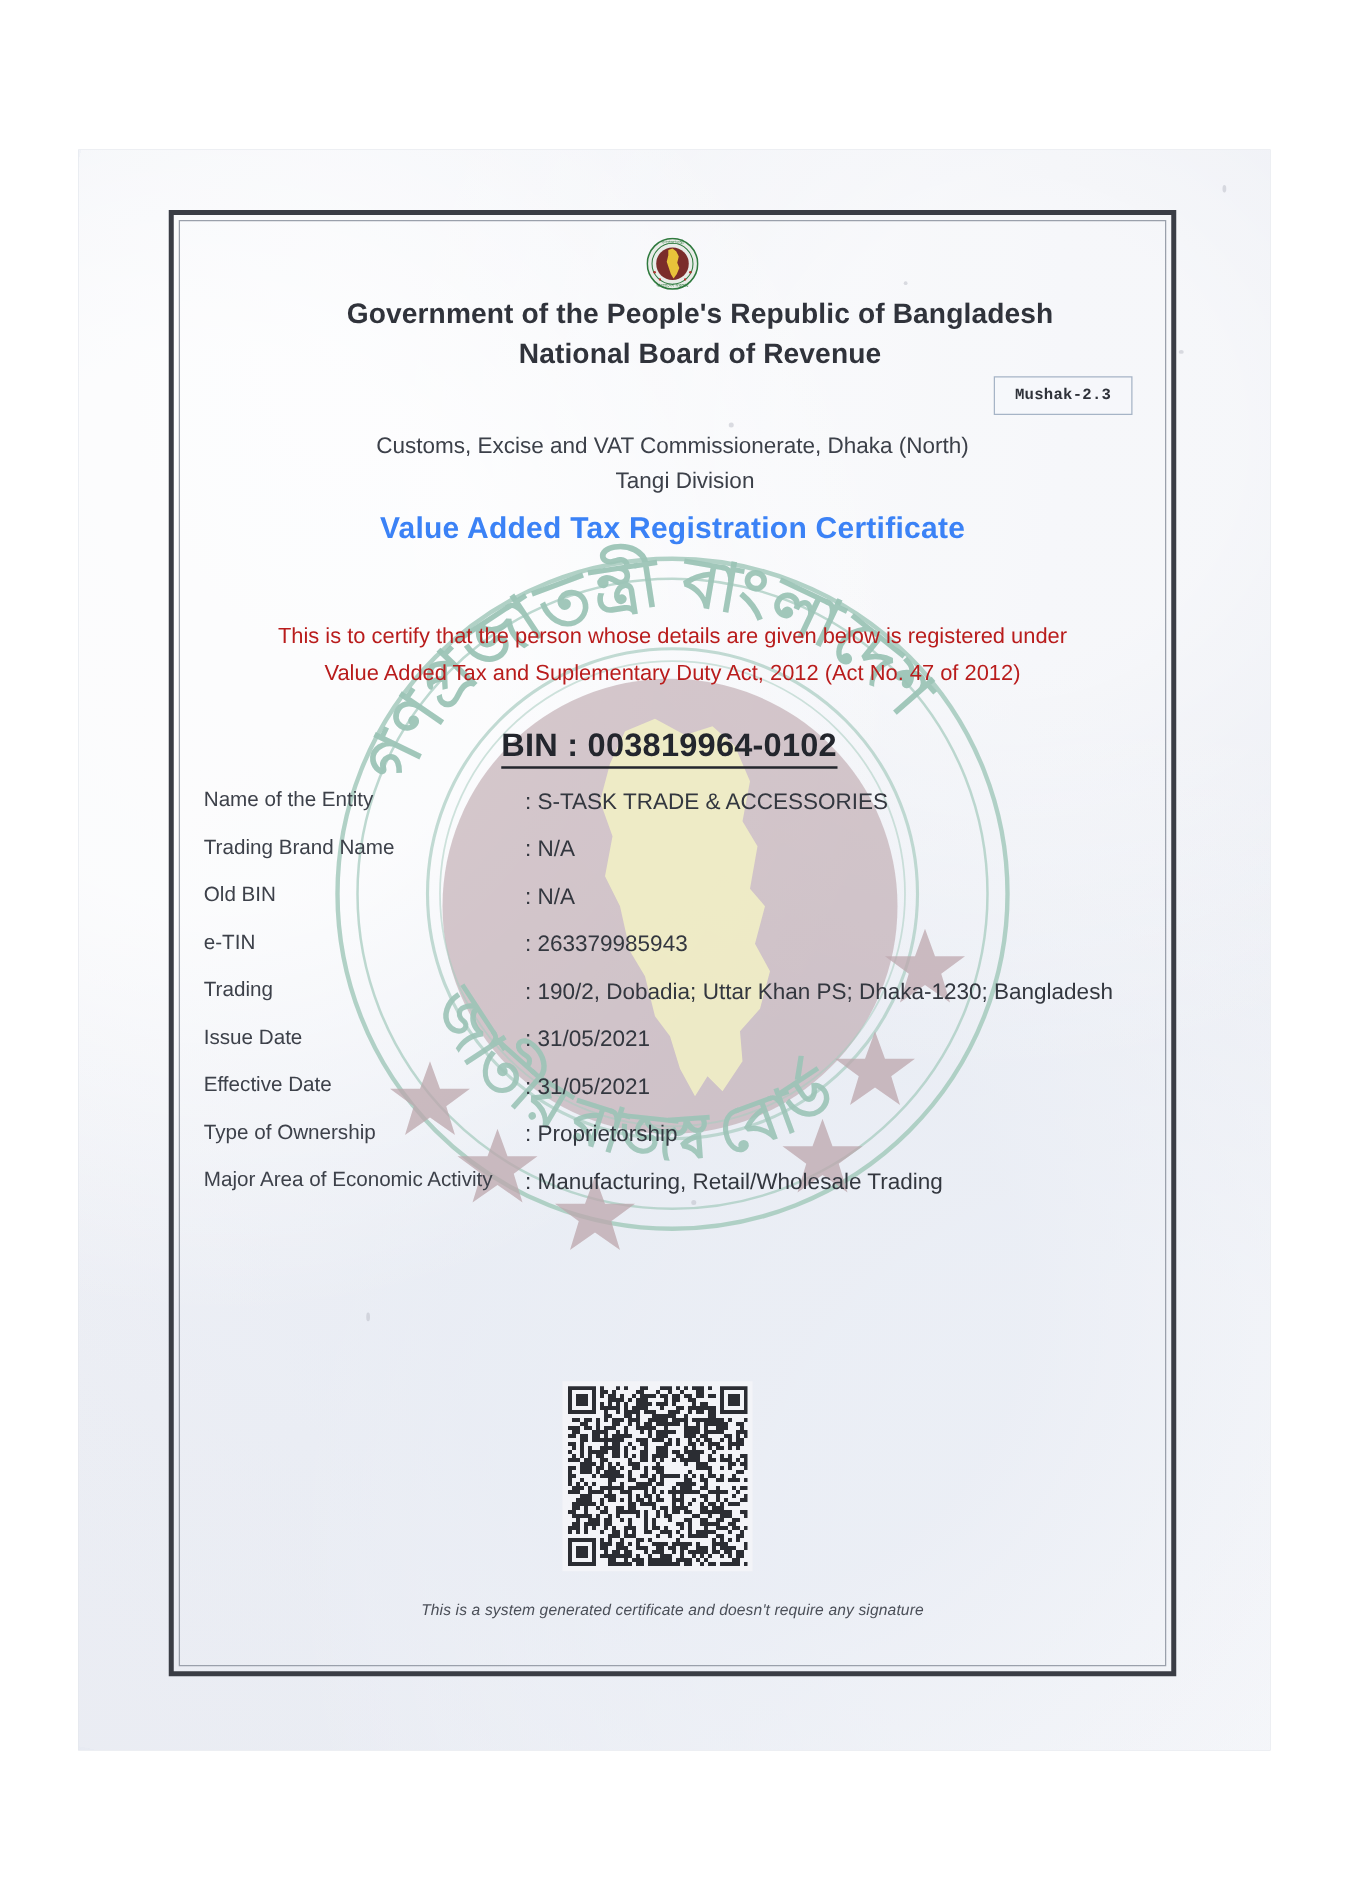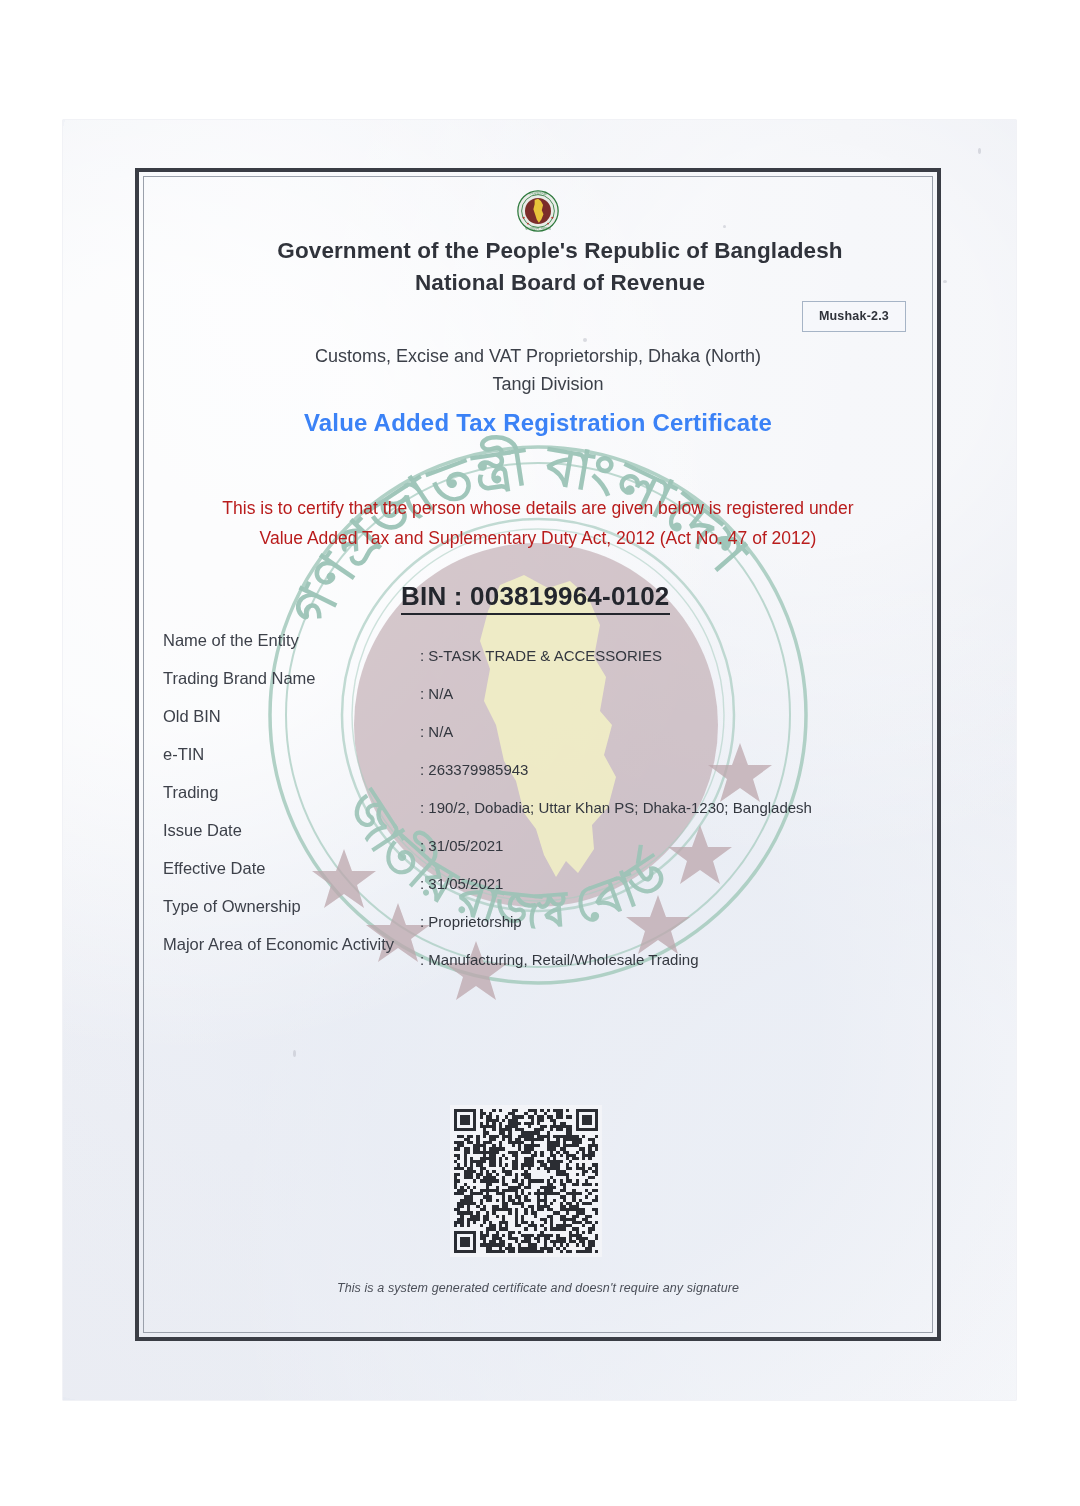--- a/index.html
+++ b/index.html
@@ -110,20 +110,21 @@
     position: absolute;
     right: 27px;
     top: 125px;
     border: 1px solid #a6b4c6;
     background: rgba(246,248,251,.55);
     padding: 7px 16px 8px;
     font-size: 12.5px;
     font-weight: bold;
     color: #2f323a;
     letter-spacing: .2px;
+    font-family: Liberation Mono, monospace;
   }
 
   .hdr-comm, .hdr-div {
     position: absolute;
     left: 0; right: 0;
     text-align: center;
     font-size: 18px;
     color: #3c4049;
   }
   .hdr-comm { top: 170px; }
@@ -178,22 +179,22 @@
     position: absolute;
     left: 0;
     top: 0;
     font-size: 16.5px;
     color: #3d414a;
     white-space: nowrap;
   }
   .field-value {
     position: absolute;
     left: 257px;
-    top: 16px;
-    font-size: 15px;
+    top: 0;
+    font-size: 18px;
     color: #33373f;
     white-space: nowrap;
     text-align: right;
   }
 
   .qr-wrap {
     position: absolute;
     left: 307px;
     top: 929px;
     width: 152px;
@@ -288,21 +289,21 @@
         <circle cx="74" cy="80" r="2.2"></circle>
       </g>
     </svg>
   </div>
 
   <div class="hdr-gov">Government of the People's Republic of Bangladesh</div>
   <div class="hdr-nbr">National Board of Revenue</div>
 
   <div class="mushak-box">Mushak-2.3</div>
 
-  <div class="hdr-comm">Customs, Excise and VAT Proprietorship, Dhaka (North)</div>
+  <div class="hdr-comm">Customs, Excise and VAT Commissionerate, Dhaka (North)</div>
   <div class="hdr-div">Tangi Division</div>
 
   <div class="doc-title">Value Added Tax Registration Certificate</div>
 
   <div class="certify">
     <span>This is to certify that the person whose details are given below is registered under</span><br>
     <span>Value Added Tax and Suplementary Duty Act, 2012 (Act No. 47 of 2012)</span>
   </div>
 
   <div class="bin-line">BIN : 003819964-0102</div>

